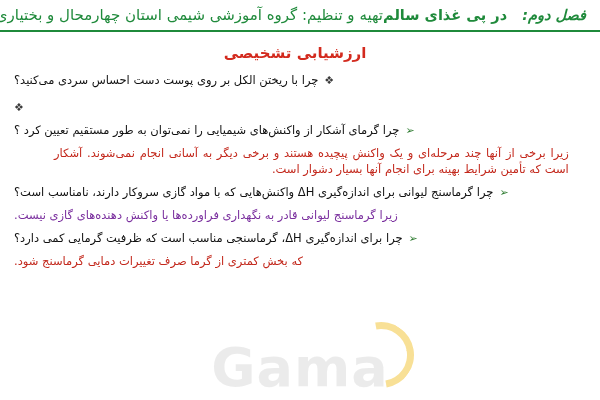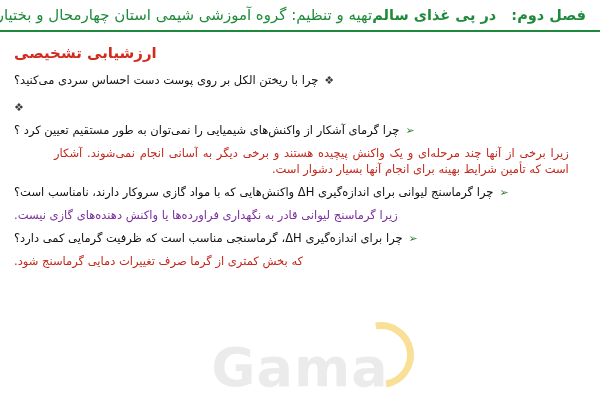--- a/index.html
+++ b/index.html
@@ -31,20 +31,21 @@
   }
   .header-title {
     color: #1f8a3b;
     font-size: 14.5px;
     font-weight: bold;
     white-space: nowrap;
     letter-spacing: 0;
   }
   .header-title .chap {
     margin-left: 10px;
+    font-style: italic;
   }
   .header-credit {
     color: #1f8a3b;
     font-size: 15px;
     white-space: nowrap;
     font-weight: normal;
   }
   .header-rule {
     position: absolute;
     top: 30px;
@@ -62,21 +63,21 @@
     width: 600px;
     direction: rtl;
     padding: 0 16px 0 14px;
     box-sizing: border-box;
   }
 
   .section-title {
     color: #d32a1e;
     font-size: 15px;
     font-weight: bold;
-    text-align: left;
+    text-align: center;
     margin: 6px 8px 10px 0;
   }
 
   .line {
     display: flex;
     align-items: flex-start;
     justify-content: flex-end;
     gap: 6px;
     margin: 0 0 6px 0;
     line-height: 1.45;

